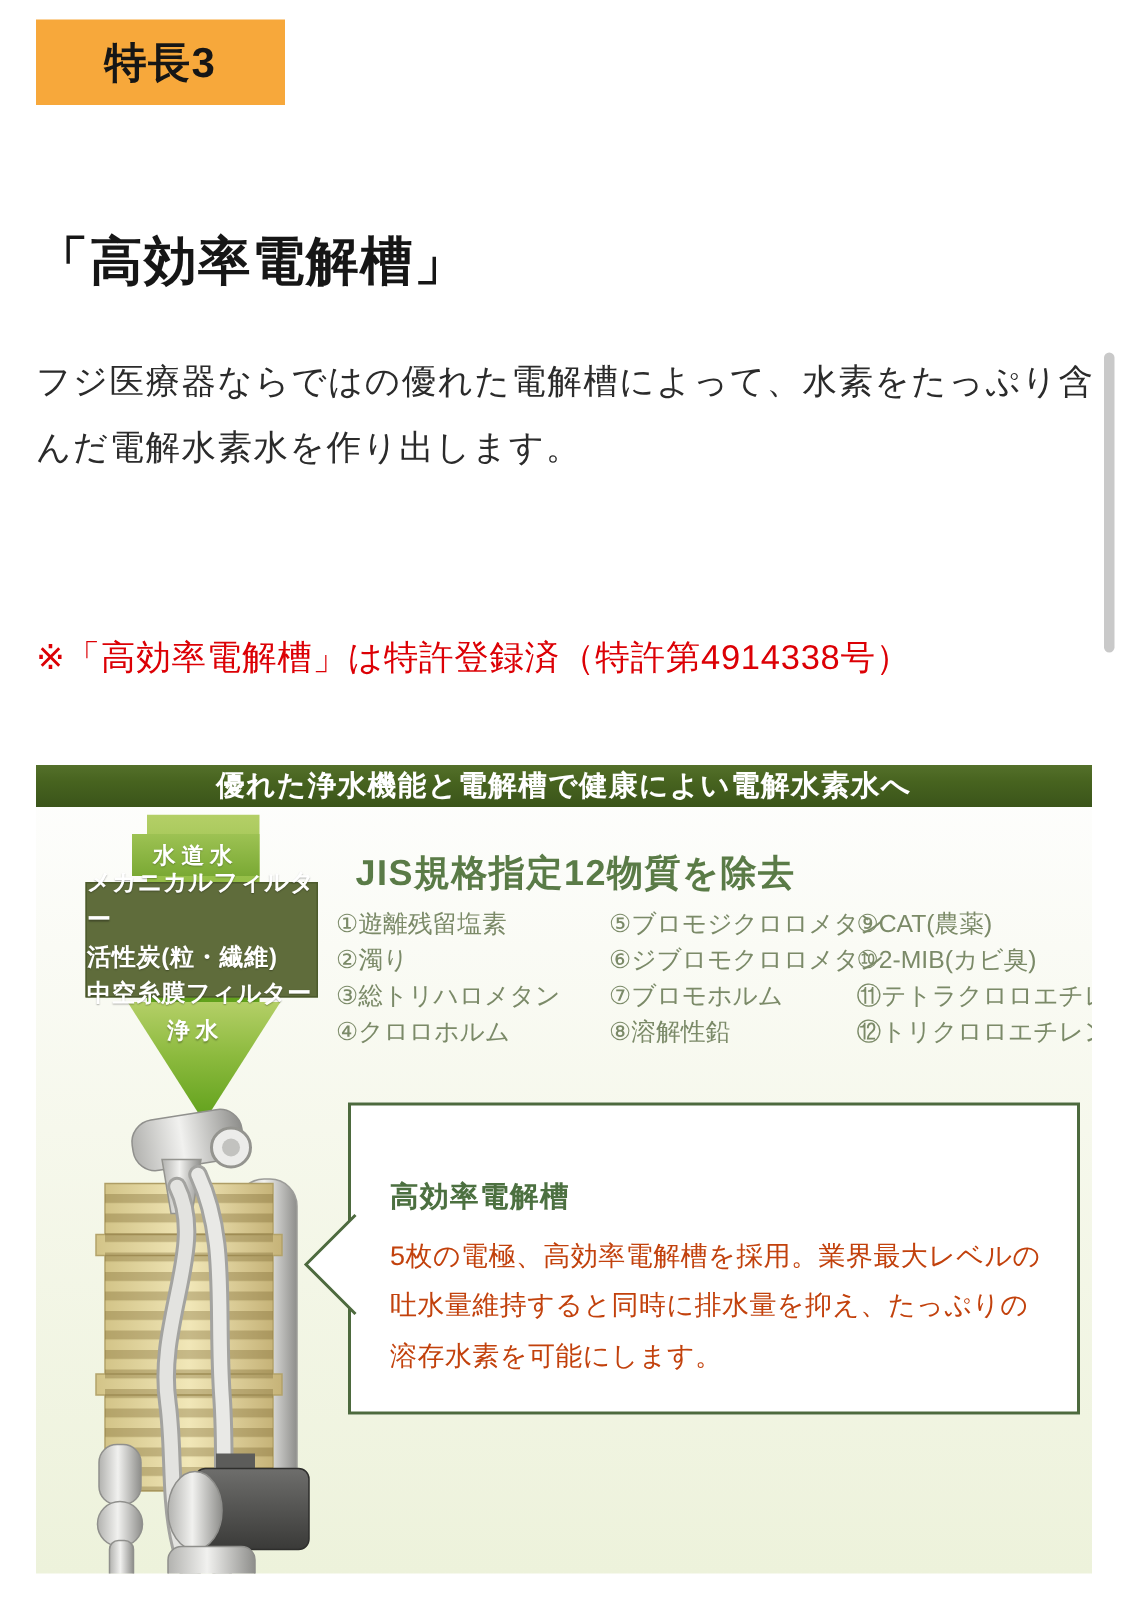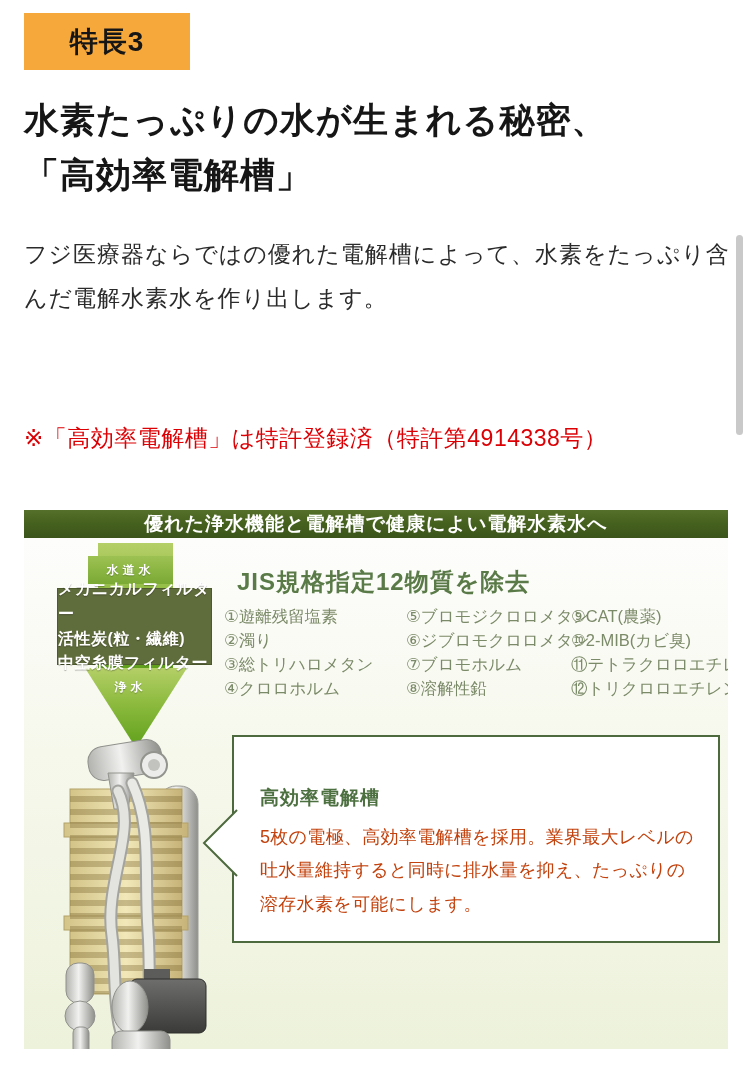--- a/index.html
+++ b/index.html
@@ -40,21 +40,21 @@
   }
   .figure-header {
     position:absolute; left:0; top:0; width:704px; height:28px;
     background:linear-gradient(180deg,#54702a 0%,#47631f 40%,#3a541a 100%);
     color:#fff; font-size:19px; font-weight:bold;
     display:flex; align-items:center; justify-content:center; letter-spacing:1px;
   }
   
   .flow-arrow { position:absolute; left:58px; top:33px; }
   .flow-label {
-    position:absolute; width:85px; height:28px; color:#fff; font-size:12px;
+    position:absolute; width:85px; height:28px; color:#fff; font-size:15px;
     font-weight:bold; display:flex; align-items:center; justify-content:center;
     letter-spacing:4px; text-shadow:0 1px 1px rgba(0,0,0,.25);
   }
   .flow-label.input {
     left:64px; top:46px;
     background:linear-gradient(180deg,#9dc253 0%,#7aa934 100%);
   }
   .flow-label.output { left:64px; top:163px; background:transparent; }
   .filter-box {
     position:absolute; left:33px; top:78px; width:155px; height:77px;
@@ -93,21 +93,21 @@
   }
   .product-svg { position:absolute; left:28px; top:221px; }
 </style>
 </head>
 <body>
 
 <div class="page">
 
   <div class="badge">特長3</div>
 
-  <h1 class="heading"><span>水素たっぷりの水が生まれる秘密、</span><br><span>「高効率電解槽」</span></h1>
+  <h1 class="heading"><br><span>「高効率電解槽」</span></h1>
 
   <p class="body-text">フジ医療器ならではの優れた電解槽によって、水素をたっぷり含んだ電解水素水を作り出します。</p>
 
   <p class="patent-note">※「高効率電解槽」は特許登録済（特許第4914338号）</p>
 
   <div class="scroll-thumb"></div>
 
   <div class="figure">
 
     <div class="figure-header">優れた浄水機能と電解槽で健康によい電解水素水へ</div>

